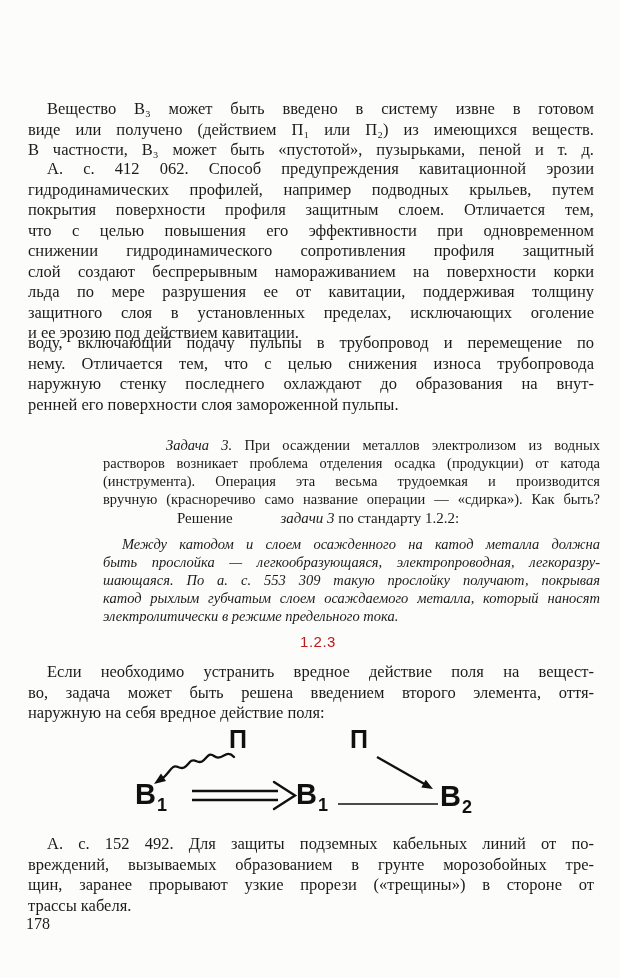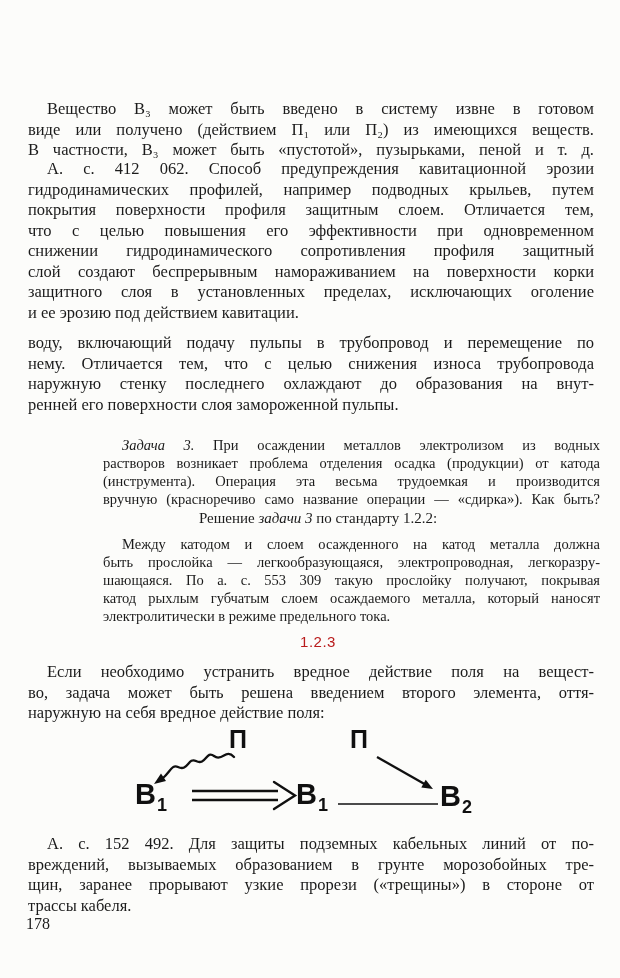--- a/index.html
+++ b/index.html
@@ -13,21 +13,21 @@
     overflow:hidden;
   }
   .block { position:absolute; left:28px; width:566px; }
   .main-text { font-size:16.5px; line-height:20.5px; }
   .small-text { left:103px; width:497px; font-size:14.5px; line-height:18px; }
   .jl { text-align:justify; text-align-last:justify; }
   .jl.end { text-align-last:left; }
   .ind { text-indent:19px; }
   .center-line { left:8px; width:620px; text-align:center; }
   .resh { font-size:15px; }
-  em { font-style:italic; }
+  em { font-style:italic;margin-left:44px; }
   .section-num {
     font-family:"Liberation Sans","DejaVu Sans",sans-serif;
     font-size:15px; letter-spacing:0.5px; color:#b91c1c;
   }
   .pagenum { position:absolute; left:26px; top:915px; font-size:16px; }
 
   
   .diagram { position:absolute; top:722px; left:0; width:620px; height:112px; }
   .diagram svg { position:absolute; left:0; top:0; }
   .dlabel {
@@ -51,20 +51,21 @@
     <div class="jl">В частности, В₃ может быть «пустотой», пузырьками, пеной и т. д.</div>
   </div>
 
   <div class="block main-text" style="top:159px;">
     <div class="jl ind">А. с. 412 062. Способ предупреждения кавитационной эрозии</div>
     <div class="jl">гидродинамических профилей, например подводных крыльев, путем</div>
     <div class="jl">покрытия поверхности профиля защитным слоем. Отличается тем,</div>
     <div class="jl">что с целью повышения его эффективности при одновременном</div>
     <div class="jl">снижении гидродинамического сопротивления профиля защитный</div>
     <div class="jl">слой создают беспрерывным намораживанием на поверхности корки</div>
+    <div class="jl">льда по мере разрушения ее от кавитации, поддерживая толщину</div>
     <div class="jl">защитного слоя в установленных пределах, исключающих оголение</div>
     <div class="jl end">и ее эрозию под действием кавитации.</div>
   </div>
 
   <div class="block main-text" style="top:333px;">
     <div class="jl">воду, включающий подачу пульпы в трубопровод и перемещение по</div>
     <div class="jl">нему. Отличается тем, что с целью снижения износа трубопровода</div>
     <div class="jl">наружную стенку последнего охлаждают до образования на внут-</div>
     <div class="jl end">ренней его поверхности слоя замороженной пульпы.</div>
   </div>
@@ -73,21 +74,21 @@
     <div class="jl ind"><em>Задача 3.</em><span> При осаждении металлов электролизом из водных</span></div>
     <div class="jl">растворов возникает проблема отделения осадка (продукции) от катода</div>
     <div class="jl">(инструмента). Операция эта весьма трудоемкая и производится</div>
     <div class="jl">вручную (красноречиво само название операции — «сдирка»). Как быть?</div>
   </div>
 
   <div class="block center-line resh" style="top:510px;">
     <span>Решение </span><em>задачи 3</em><span> по стандарту 1.2.2:</span>
   </div>
 
-  <div class="block small-text" style="top:535px;">
+  <div class="block small-text" style="top:535px;font-style:italic;">
     <div class="jl ind">Между катодом и слоем осажденного на катод металла должна</div>
     <div class="jl">быть прослойка — легкообразующаяся, электропроводная, легкоразру-</div>
     <div class="jl">шающаяся. По а. с. 553 309 такую прослойку получают, покрывая</div>
     <div class="jl">катод рыхлым губчатым слоем осаждаемого металла, который наносят</div>
     <div class="jl end">электролитически в режиме предельного тока.</div>
   </div>
 
   <div class="block center-line section-num" style="top:633px;">1.2.3</div>
 
   <div class="block main-text" style="top:662px;">

